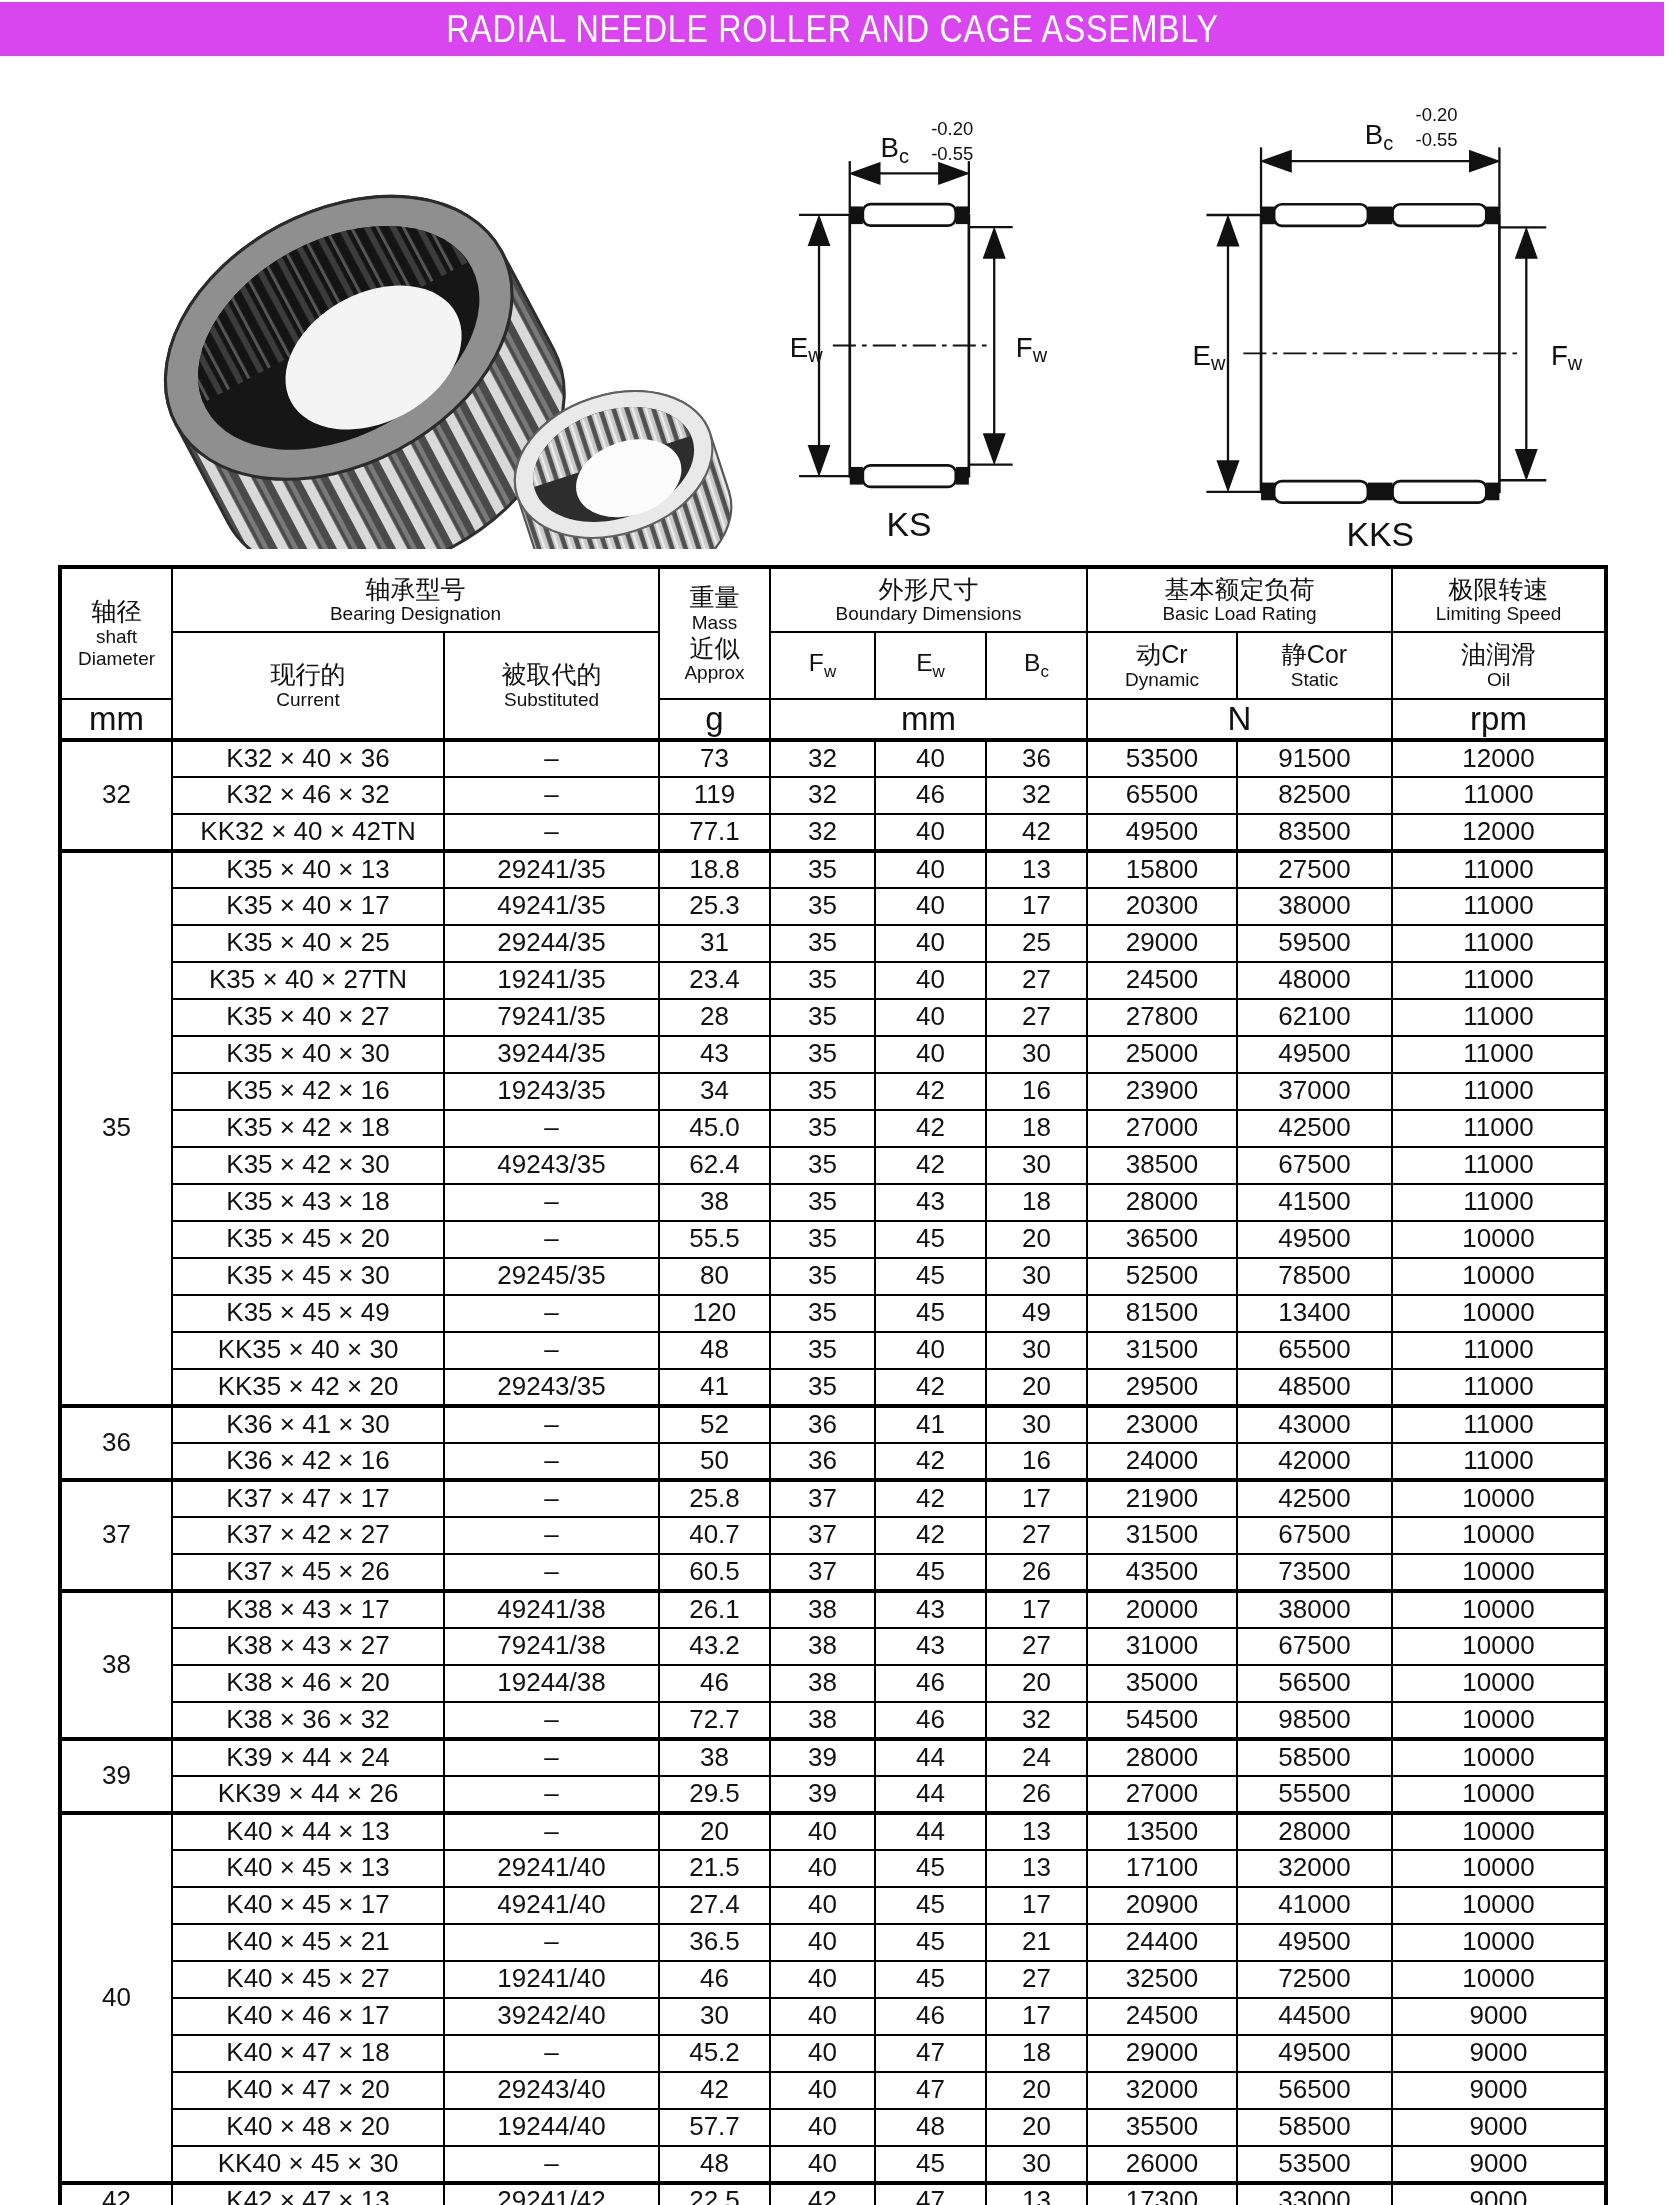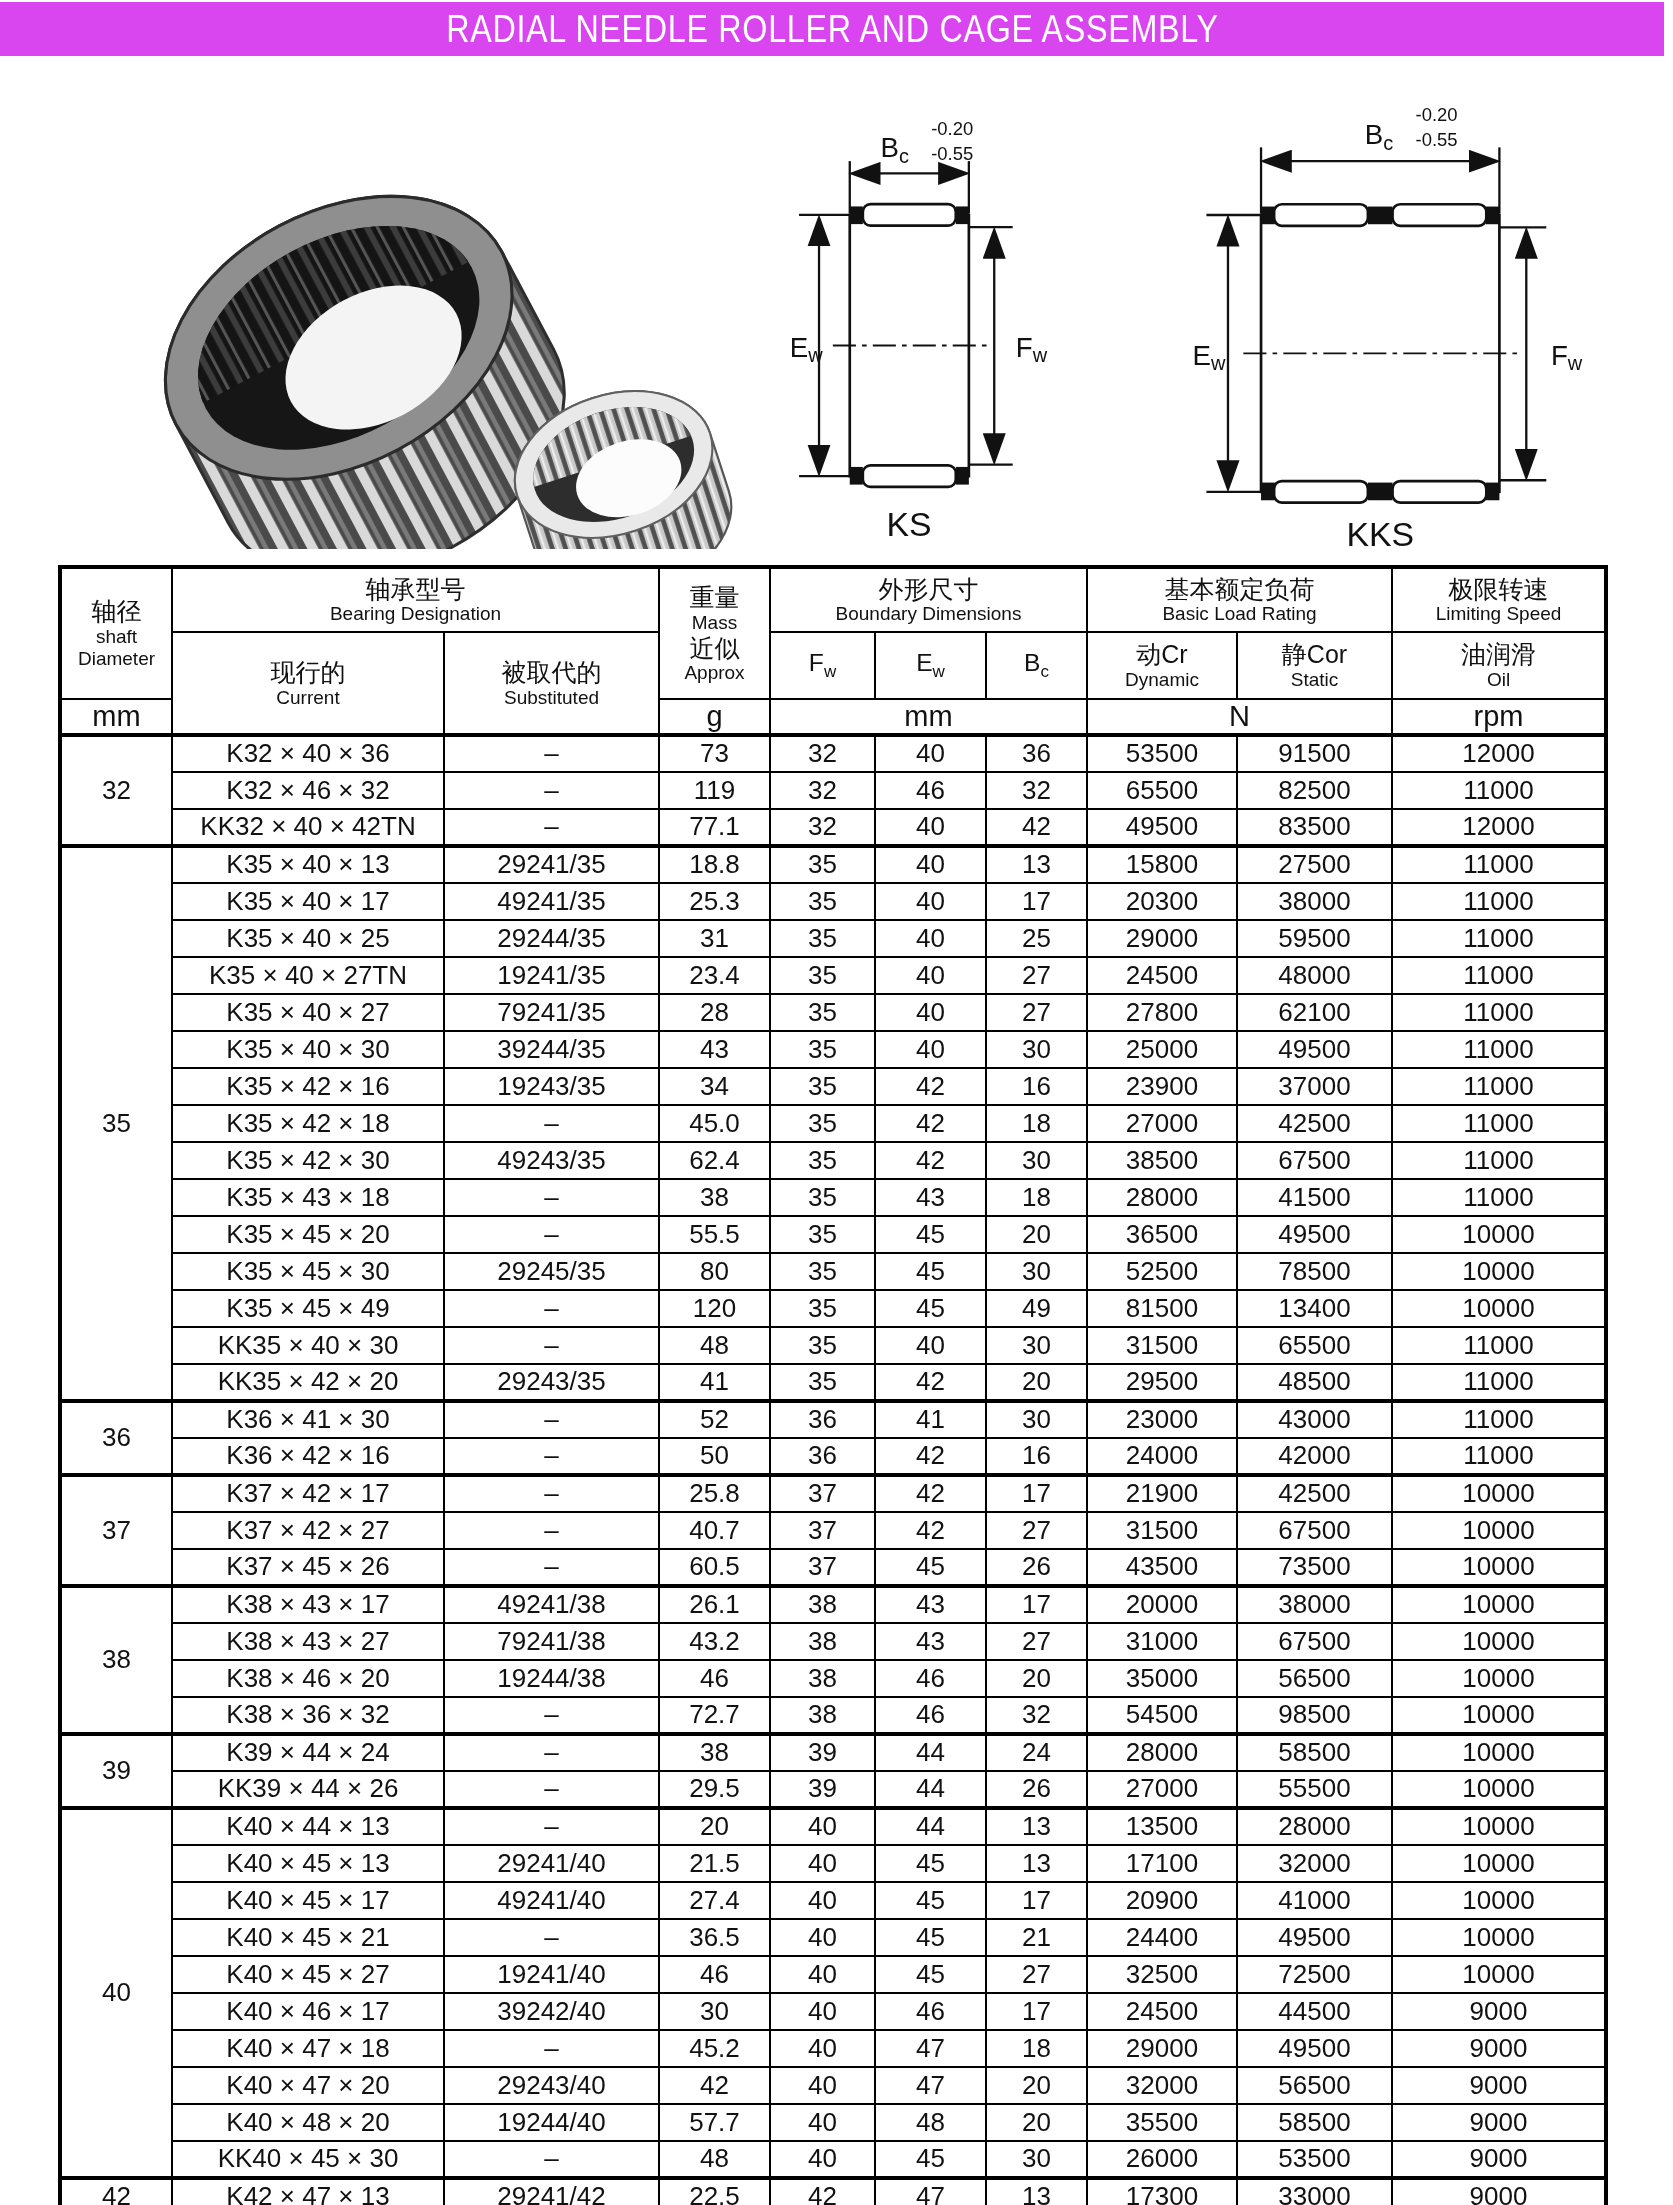--- a/index.html
+++ b/index.html
@@ -35,21 +35,21 @@
   }
   thead tr.h1{height:65px;}
   thead tr.h2{height:67px;}
   thead tr.h3{height:35px;}
   thead th{font-weight:normal;}
   thead{border-bottom:4.6px solid #000;}
   .zh{font-size:25px;font-weight:500;}
   .en{font-size:19px;}
   .sub-hdr{font-size:24.6px;}
   .sub-hdr sub{font-size:17px;}
-  tr.h3 th{font-size:29px;}
+  tr.h3 th{font-size:33px;}
   tbody tr{height:37px;}
   tbody td{font-size:26px;}
   td.c-cur{text-align:left;padding-left:17px;}
   td.c-dia{font-size:26px;}
   tbody tr.group-start td{border-top:4.6px solid #000;}
 </style>
 </head>
 <body>
 
 <header class="title-bar">
@@ -497,21 +497,21 @@
         <td class="c-mass">50</td>
         <td class="c-num">36</td>
         <td class="c-num">42</td>
         <td class="c-num">16</td>
         <td class="c-num">24000</td>
         <td class="c-num">42000</td>
         <td class="c-num">11000</td>
       </tr>
       <tr class="group-start">
         <td rowspan="3" class="c-dia">37</td>
-        <td class="c-cur">K37 × 42 × 17</td>
+        <td class="c-cur">K37 × 47 × 17</td>
         <td class="c-sub">–</td>
         <td class="c-mass">25.8</td>
         <td class="c-num">37</td>
         <td class="c-num">42</td>
         <td class="c-num">17</td>
         <td class="c-num">21900</td>
         <td class="c-num">42500</td>
         <td class="c-num">10000</td>
       </tr>
       <tr>

